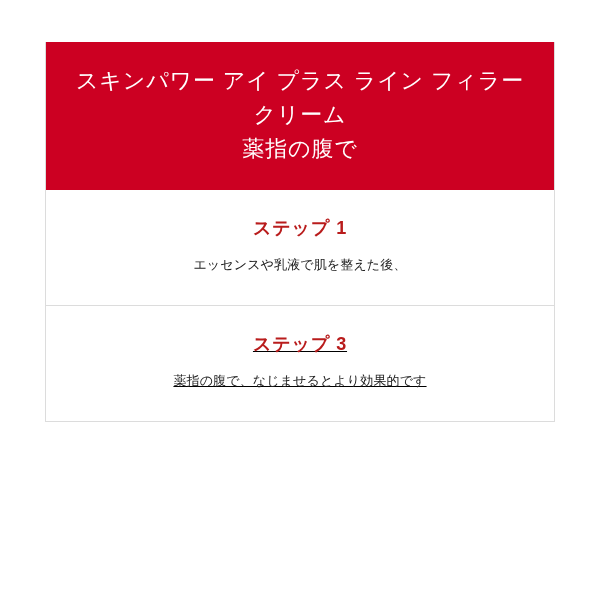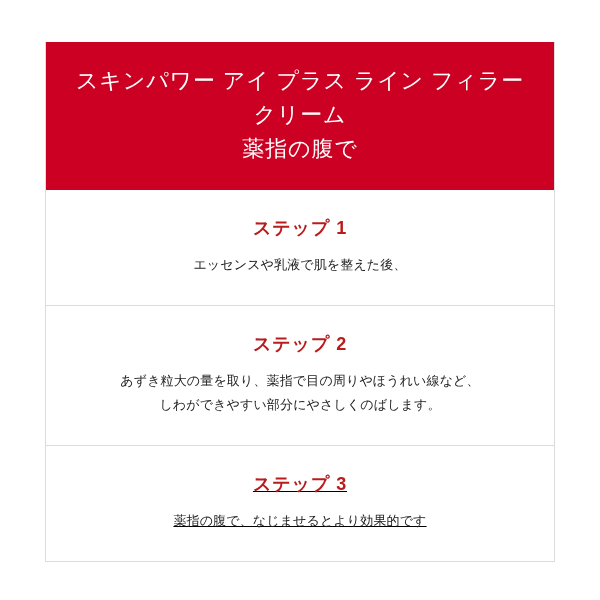--- a/index.html
+++ b/index.html
@@ -87,27 +87,20 @@
 
     <div class="steps">
 
       <div class="step">
         <div class="step-title">ステップ 1</div>
         <div class="step-body">
           <span class="ln">エッセンスや乳液で肌を整えた後、</span>
         </div>
       </div>
 
-      <div class="step">
-        <div class="step-title">ステップ 2</div>
-        <div class="step-body">
-          <span class="ln">あずき粒大の量を取り、薬指で目の周りやほうれい線など、</span>
-          <span class="ln">しわができやすい部分にやさしくのばします。</span>
-        </div>
-      </div>
 
       <div class="step">
         <div class="step-title">ステップ 3</div>
         <div class="step-body">
           <span class="ln">薬指の腹で、なじませるとより効果的です</span>
         </div>
       </div>
 
     </div>
   </div>

